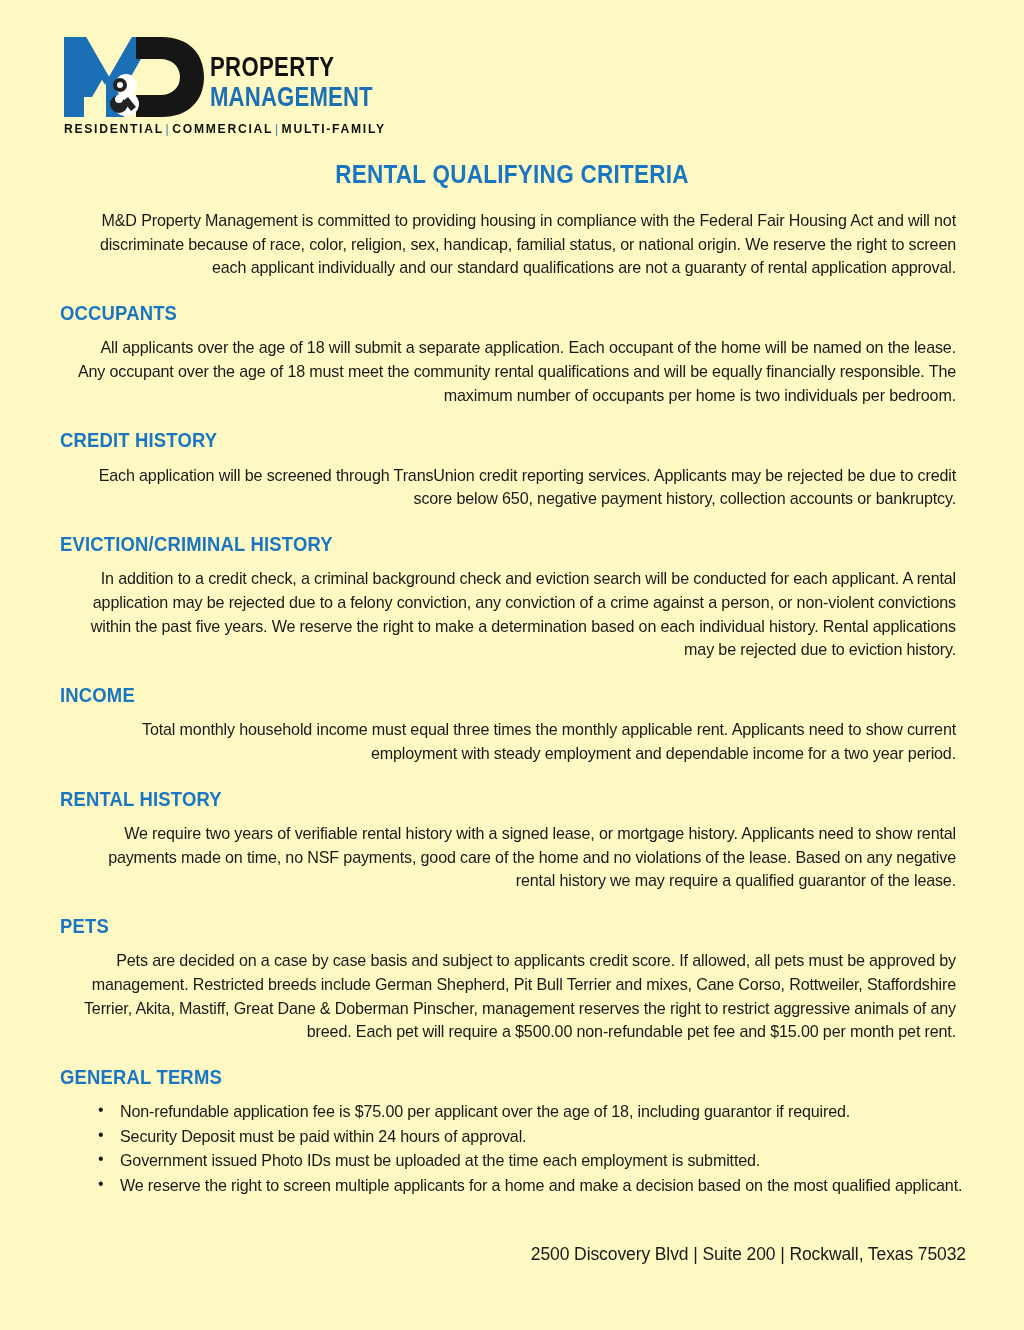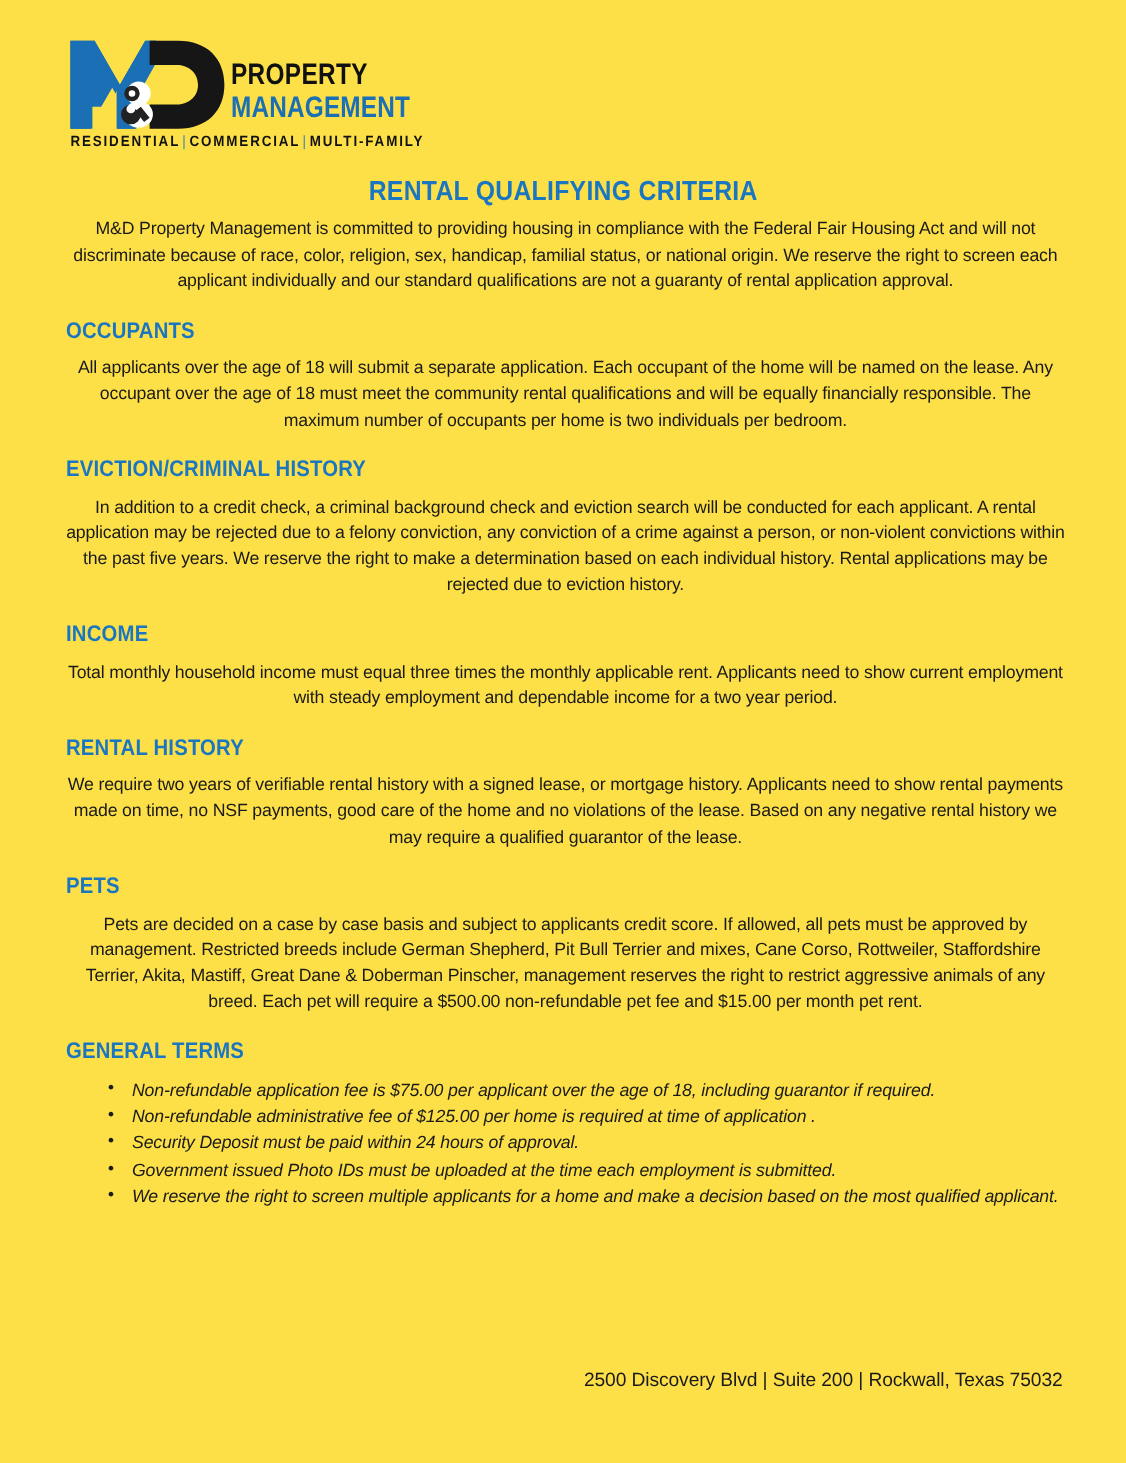--- a/index.html
+++ b/index.html
@@ -13,21 +13,21 @@
     font-family: "Liberation Sans", sans-serif;
     color: #1a1a1a;
     position: relative;
     overflow: hidden;
   }
 
   .page {
     position: relative;
     width: 1024px;
     height: 1330px;
-    background: #fde047;
+    background: #fef9c3;
   }
 
   
   .logo-block {
     position: absolute;
     left: 62px;
     top: 33px;
     width: 310px;
     height: 110px;
   }
@@ -103,26 +103,26 @@
 
   
   .content {
     position: absolute;
     left: 60px;
     top: 197px;
     width: 908px;
   }
 
   p.body-text {
-    margin: 0;
+    margin: 12px;
     font-family: "Liberation Sans", sans-serif;
     font-size: 16.1px;
     line-height: 23.6px;
     color: #1a1a1a;
-    text-align: center;
+    text-align: right;
     letter-spacing: -0.15px;
   }
 
   h2.section-head {
     margin: 0;
     font-family: "Liberation Sans Narrow", "Liberation Sans", sans-serif;
     font-weight: bold;
     font-size: 20.5px;
     letter-spacing: 0.2px;
     color: #1b76c2;
@@ -146,21 +146,20 @@
     list-style: none;
   }
   ul.terms li {
     position: relative;
     padding-left: 60px;
     font-family: "Liberation Sans", sans-serif;
     font-size: 16.1px;
     line-height: 24.4px;
     color: #1a1a1a;
     letter-spacing: -0.15px;
-    font-style: italic;
   }
   ul.terms li::before {
     content: "\2022";
     position: absolute;
     left: 38px;
     top: -1px;
     font-size: 16px;
     color: #1a1a1a;
   }
 
@@ -214,20 +213,24 @@
 
   <div class="content">
 
     <p class="body-text">M&amp;D Property Management is committed to providing housing in compliance with the Federal Fair Housing Act and will not discriminate because of race, color, religion, sex, handicap, familial status, or national origin. We reserve the right to screen each applicant individually and our standard qualifications are not a guaranty of rental application approval.</p>
 
     <div class="section">
       <h2 class="section-head">OCCUPANTS</h2>
       <p class="body-text">All applicants over the age of 18 will submit a separate application.  Each occupant of the home will be named on the lease.  Any occupant over the age of 18 must meet the community rental qualifications and will be equally financially responsible.  The maximum number of occupants per home is two individuals per bedroom.</p>
     </div>
 
+    <div class="section">
+      <h2 class="section-head">CREDIT HISTORY</h2>
+      <p class="body-text">Each application will be screened through TransUnion credit reporting services.  Applicants may be rejected be due to credit score below 650, negative payment history, collection accounts or bankruptcy.</p>
+    </div>
 
     <div class="section">
       <h2 class="section-head">EVICTION/CRIMINAL HISTORY</h2>
       <p class="body-text">In addition to a credit check, a criminal background check and eviction search will be conducted for each applicant.  A rental application may be rejected due to a felony conviction, any conviction of a crime against a person, or non-violent convictions within the past five years.  We reserve the right to make a determination based on each individual history.  Rental applications may be rejected due to eviction history.</p>
     </div>
 
     <div class="section">
       <h2 class="section-head">INCOME</h2>
       <p class="body-text">Total monthly household income must equal three times the monthly applicable rent.  Applicants need to show current employment with steady employment and dependable income for a two year period.</p>
     </div>
@@ -239,21 +242,20 @@
 
     <div class="section">
       <h2 class="section-head">PETS</h2>
       <p class="body-text">Pets are decided on a case by case basis and subject to applicants credit score.  If allowed, all pets must be approved by management.  Restricted breeds include German Shepherd, Pit Bull Terrier and mixes, Cane Corso, Rottweiler, Staffordshire Terrier, Akita, Mastiff, Great Dane &amp; Doberman Pinscher, management reserves the right to restrict aggressive animals of any breed. Each pet will require a $500.00 non-refundable pet fee and $15.00 per month pet rent.</p>
     </div>
 
     <div class="section">
       <h2 class="section-head">GENERAL TERMS</h2>
       <ul class="terms">
         <li>Non-refundable application fee is $75.00 per applicant over the age of 18, including guarantor if required.</li>
-        <li>Non-refundable administrative fee of $125.00 per home is required at time of application .</li>
         <li>Security Deposit must be paid within 24 hours of approval.</li>
         <li>Government issued Photo IDs must be uploaded at the time each employment is submitted.</li>
         <li>We reserve the right to screen multiple applicants for a home and make a decision based on the most qualified applicant.</li>
       </ul>
     </div>
 
   </div>
 
   <div class="footer">2500 Discovery Blvd | Suite 200 | Rockwall, Texas 75032</div>
 

